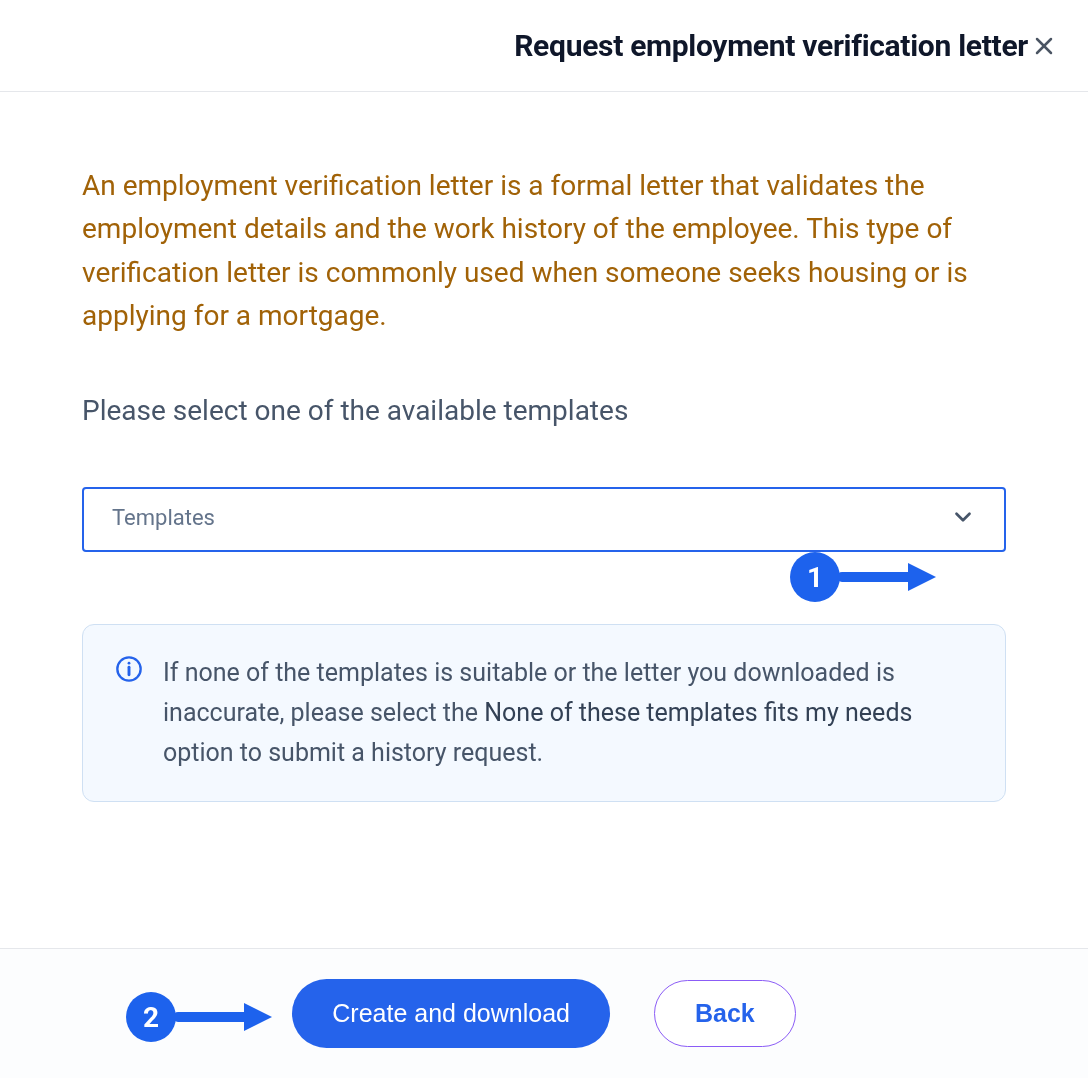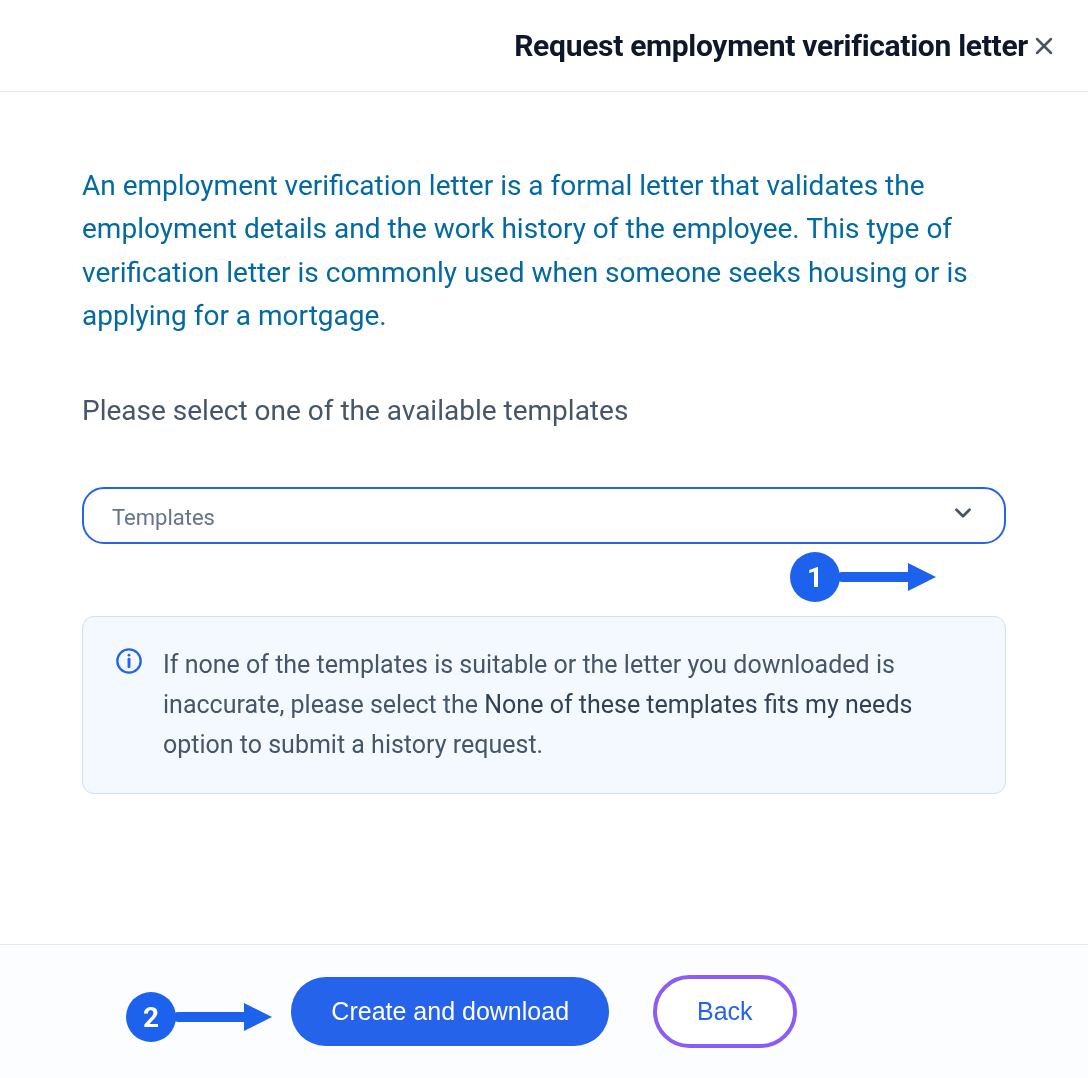--- a/index.html
+++ b/index.html
@@ -35,33 +35,33 @@
       justify-content: center;
       cursor: pointer;
       color: #4b5563;
     }
     .content {
       padding: 72px 82px 0 82px;
     }
     .description {
       font-size: 28px;
       line-height: 1.55;
-      color: #0369a1;
+      color: #a16207;
       margin-bottom: 56px;
     }
     .instruction {
       font-size: 28px;
       color: #475569;
       margin-bottom: 60px;
     }
     .select-wrapper {
       position: relative;
       border: 2px solid #2563eb;
-      border-radius: 22px;
-      padding: 16px 28px 6px 28px;
+      border-radius: 4px;
+      padding: 16px 28px 14px 28px;
       margin-bottom: 72px;
     }
     .select-label {
       font-size: 22px;
       color: #64748b;
       margin-bottom: 6px;
     }
     .select-value {
       font-size: 28px;
       color: #1e293b;
@@ -115,25 +115,25 @@
       border: none;
       border-radius: 999px;
       padding: 20px 40px;
       font-size: 25px;
       font-weight: 500;
       cursor: pointer;
     }
     .btn-secondary {
       background: #ffffff;
       color: #2563eb;
-      border: 4px solid #8b5cf6;
+      border: 1px solid #8b5cf6;
       border-radius: 999px;
       padding: 18px 40px;
       font-size: 25px;
-      font-weight: 400;
+      font-weight: 700;
       cursor: pointer;
     }
     .annotation {
       position: absolute;
       display: flex;
       align-items: center;
       z-index: 10;
     }
     .annotation-badge {
       width: 50px;

